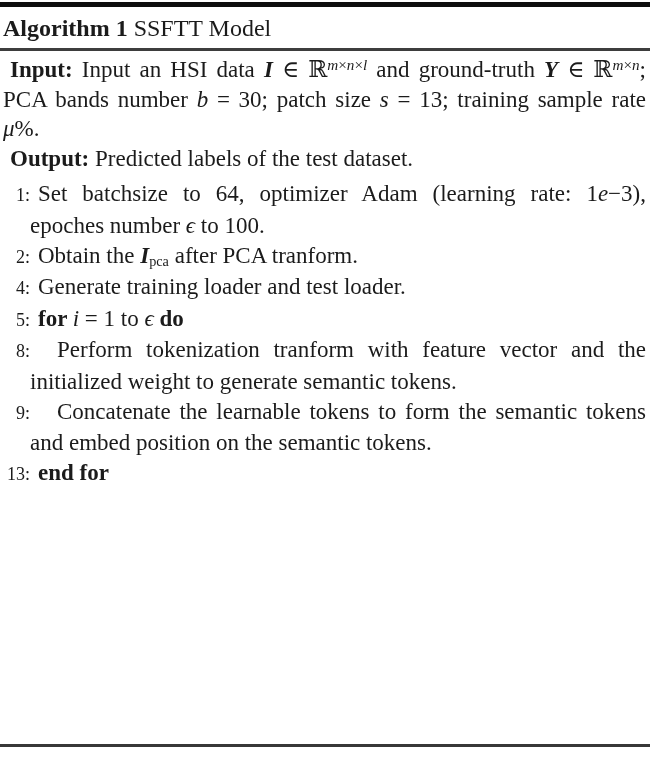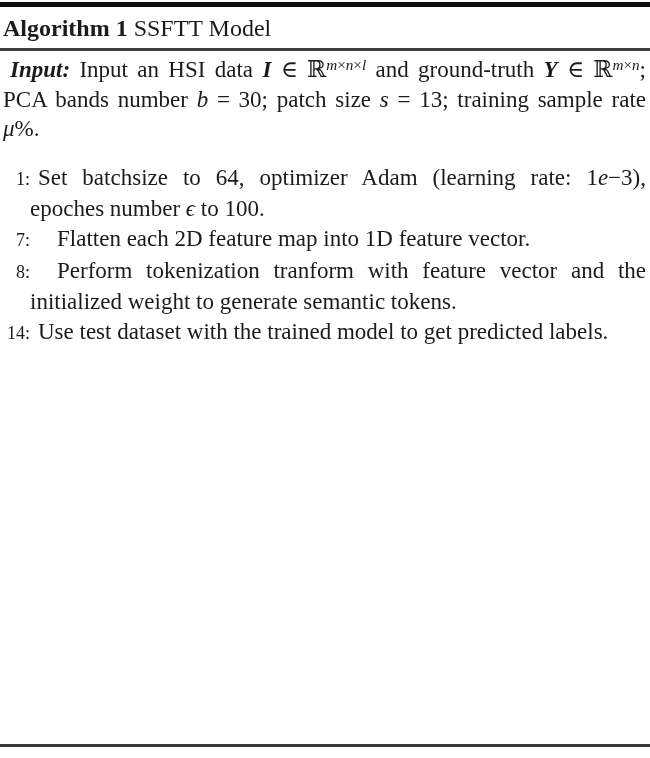--- a/index.html
+++ b/index.html
@@ -46,42 +46,42 @@
   .algo-body {
     padding: 4px 4px 0 3px;
     font-size: 23px;
     line-height: 29.6px;
   }
   .par {
     text-align: justify;
     text-indent: 7px;
   }
   .steps {
-    margin-top: 19px;
+    margin-top: 6px;
   }
   .step {
     text-align: justify;
     padding-left: 27px;
     text-indent: -27px;
   }
   .num {
     display: inline-block;
     width: 27px;
     text-align: right;
     font-size: 18px;
     text-indent: 0;
     margin-right: 8px;
     vertical-align: baseline;
   }
   .ind {
     display: inline-block;
     width: 19px;
     text-indent: 0;
   }
-  .b  { font-weight: bold; font-style: italic; }
+  .b  { font-weight: bold; }
   .i  { font-style: italic; }
   .bi { font-weight: bold; font-style: italic; }
   .bb { font-family: "DejaVu Serif", "DejaVu Sans", serif; }
   .sup {
     font-size: 0.66em;
     vertical-align: 0.48em;
     line-height: 0;
   }
   .sub {
     font-size: 0.62em;
@@ -96,22 +96,26 @@
   <div class="rule-top"></div>
 
   <div class="caption">
     <span class="alg-label">Algorithm 1</span><span> SSFTT Model</span>
   </div>
 
   <div class="rule-mid"></div>
 
   <div class="algo-body">
     <div class="par"><span class="b">Input: </span><span>Input an HSI data </span><span class="bi">I</span><span> ∈ </span><span class="bb">ℝ</span><span class="i sup">m</span><span class="sup">×</span><span class="i sup">n</span><span class="sup">×</span><span class="i sup">l</span><span> and ground-truth </span><span class="bi">Y</span><span> ∈ </span><span class="bb">ℝ</span><span class="i sup">m</span><span class="sup">×</span><span class="i sup">n</span><span>; PCA bands number </span><span class="i">b</span><span> = 30; patch size </span><span class="i">s</span><span> = 13; training sample rate </span><span class="i">μ</span><span>%.</span></div>
+    <div class="par"><span class="b">Output: </span><span>Predicted labels of the test dataset.</span></div>
     <div class="steps">
         <div class="step"><span class="num">1:</span><span>Set batchsize to 64, optimizer Adam (learning rate: 1</span><span class="i">e</span><span>−3), epoches number </span><span class="i">ϵ</span><span> to 100.</span></div>
-        <div class="step"><span class="num">7:</span><span class="ind"></span><span>Flatten each 2D feature map into 1D feature vector.</span></div>
+        <div class="step"><span class="num">2:</span><span>Obtain the </span><span class="bi">I</span><span class="sub">pca</span><span> after PCA tranform.</span></div>
+        <div class="step"><span class="num">4:</span><span>Generate training loader and test loader.</span></div>
+        <div class="step"><span class="num">5:</span><span class="b">for </span><span class="i">i</span><span> = 1 to </span><span class="i">ϵ</span><span> </span><span class="b">do</span></div>
         <div class="step"><span class="num">8:</span><span class="ind"></span><span>Perform tokenization tranform with feature vector and the initialized weight to generate semantic tokens.</span></div>
-        <div class="step"><span class="num">14:</span><span>Use test dataset with the trained model to get predicted labels.</span></div>
+        <div class="step"><span class="num">9:</span><span class="ind"></span><span>Concatenate the learnable tokens to form the semantic tokens and embed position on the semantic tokens.</span></div>
+        <div class="step"><span class="num">13:</span><span class="b">end for</span></div>
       </div>
   </div>
 
   <div class="rule-bottom"></div>
 </div>
 
 </body></html>

